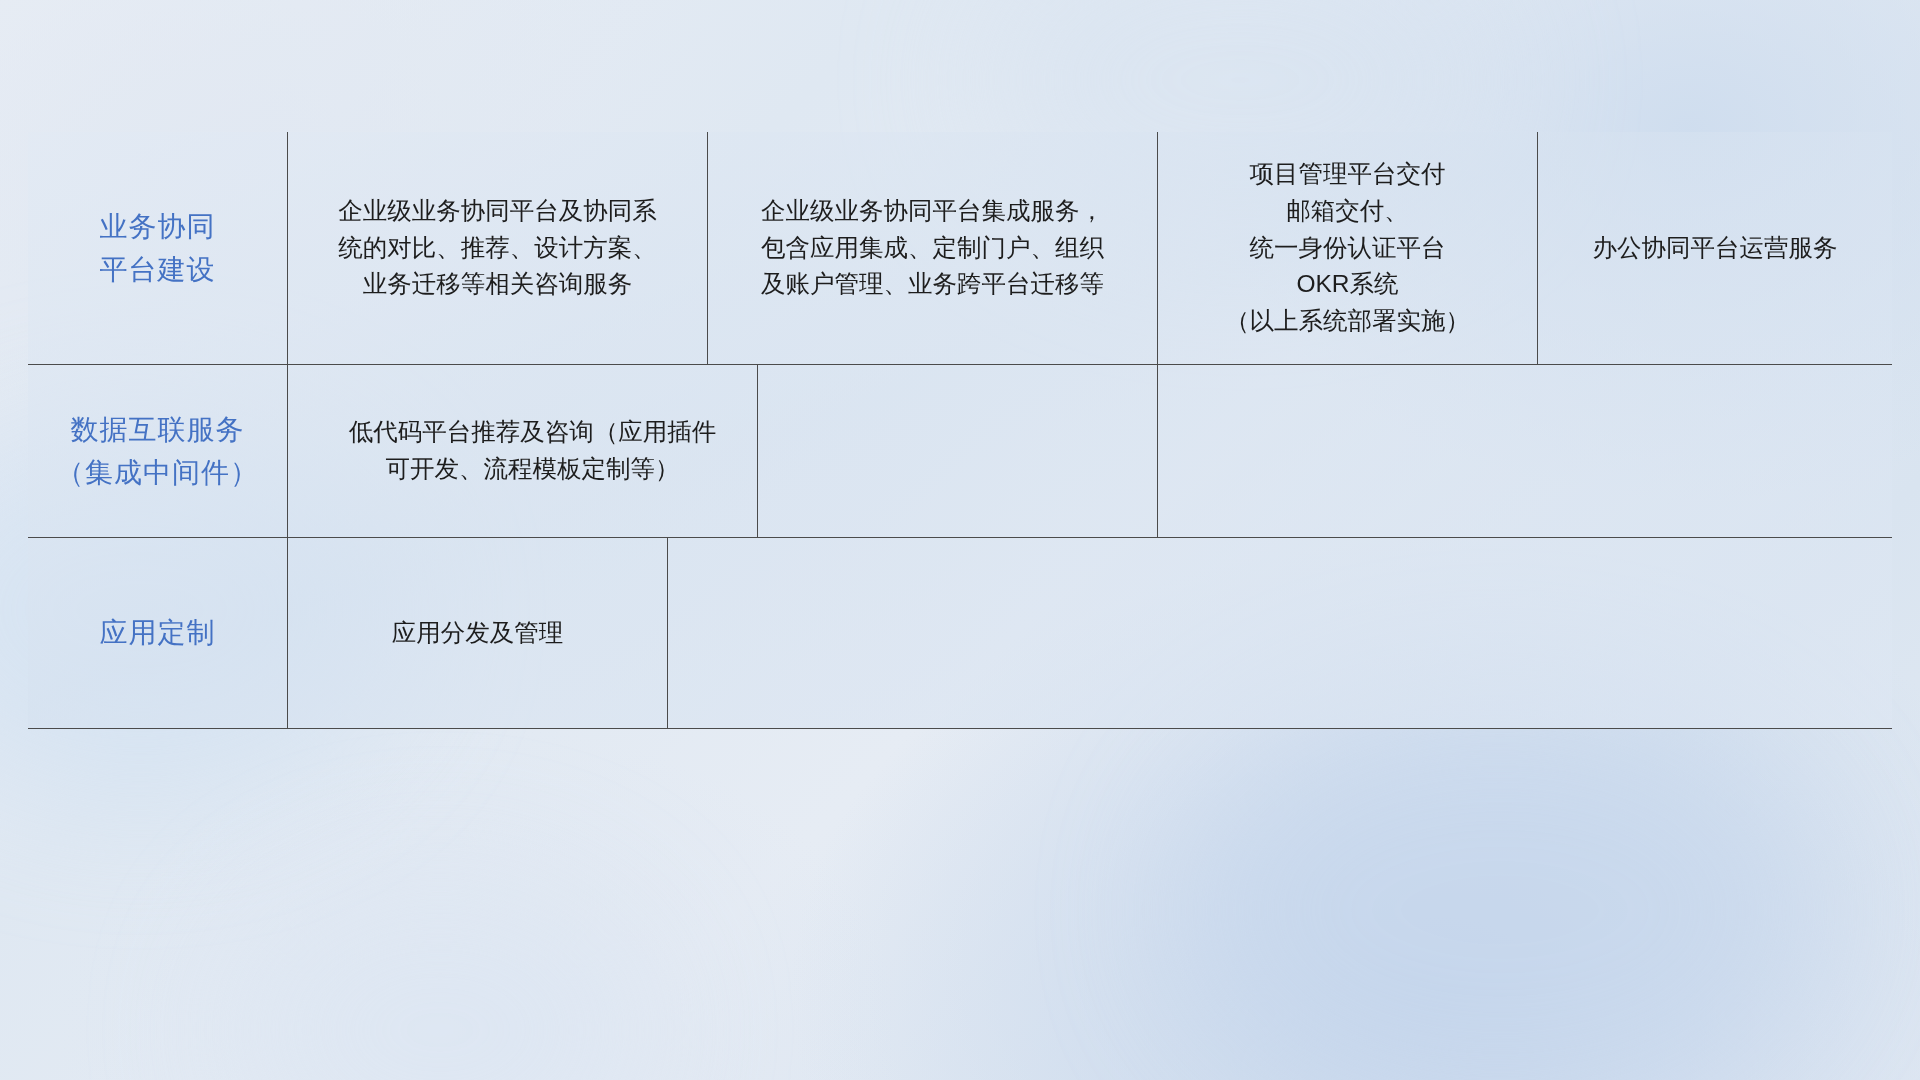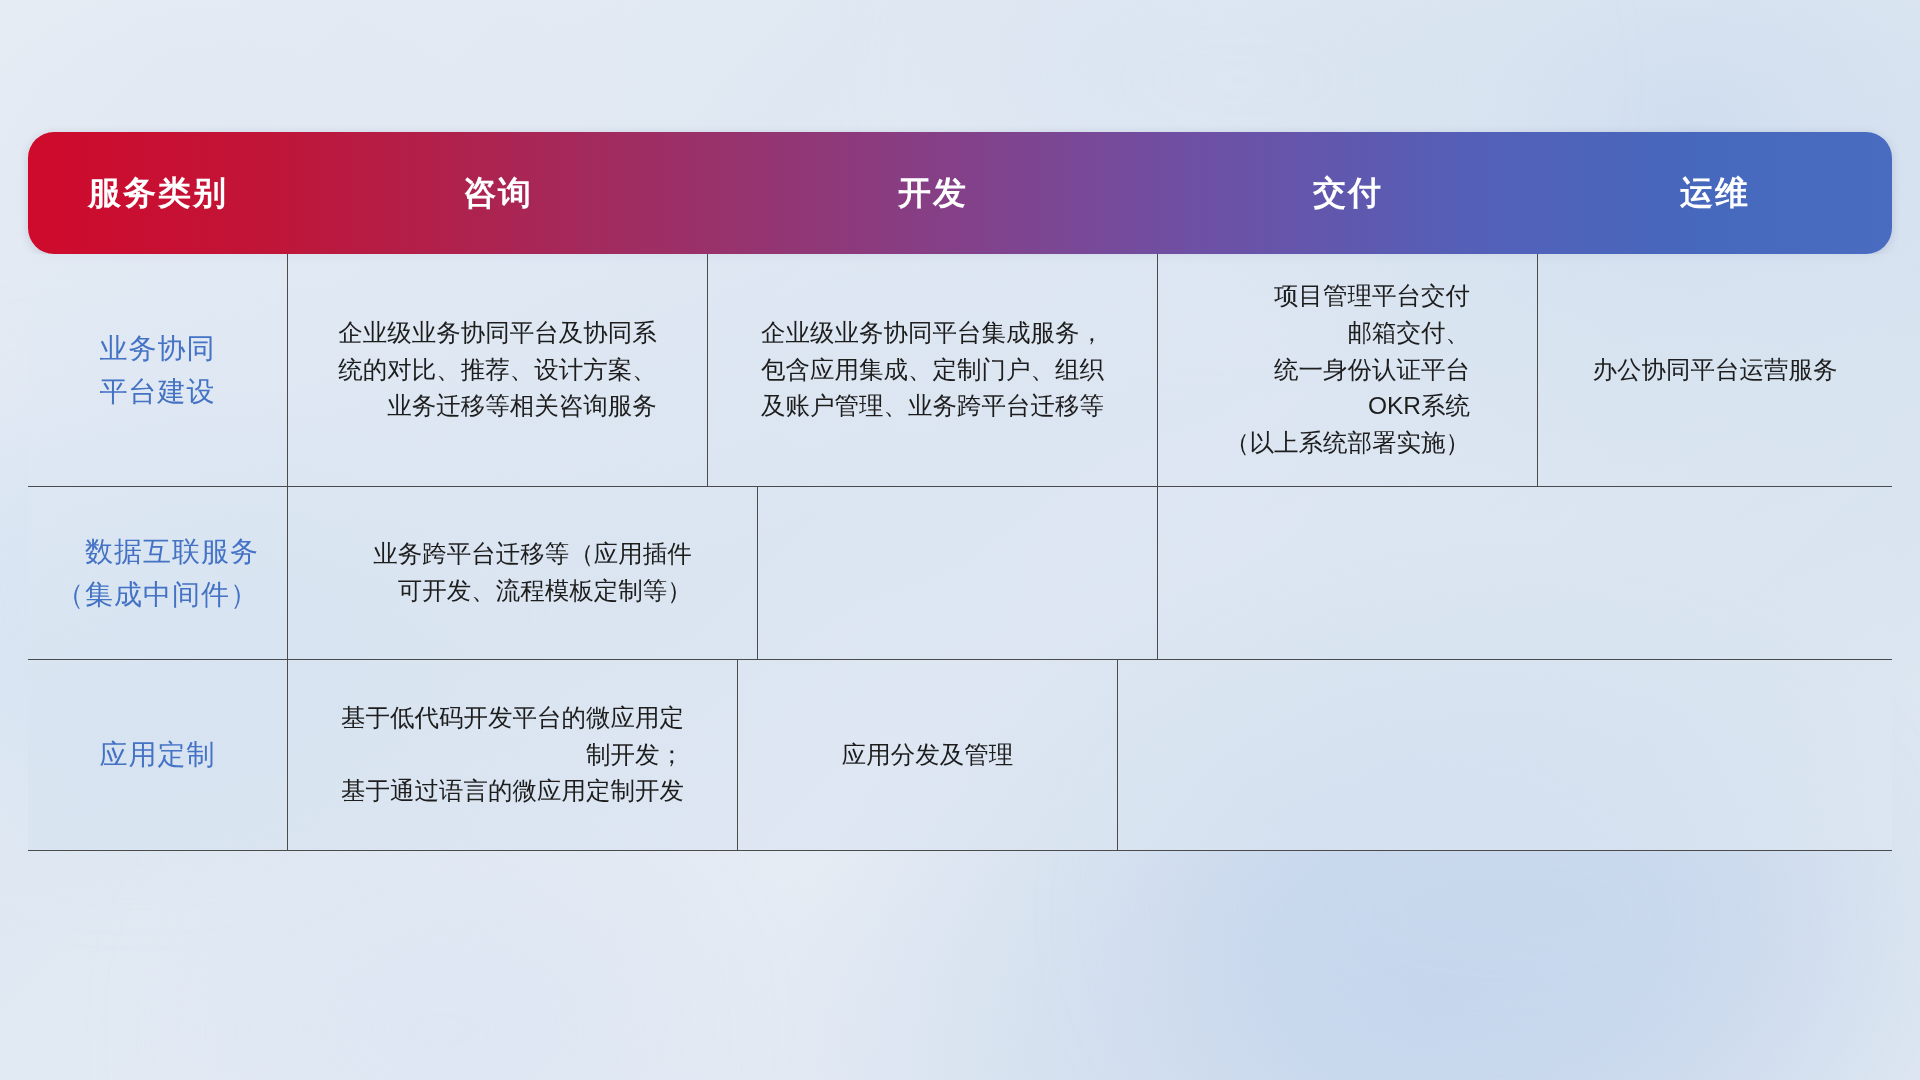--- a/index.html
+++ b/index.html
@@ -81,21 +81,21 @@
   .trow {
     display: flex;
     border-bottom: 1.5px solid #4b4b4b;
   }
   .trow:last-child { border-bottom: 1.5px solid #4b4b4b; }
 
   .td {
     display: flex;
     align-items: center;
     justify-content: center;
-    text-align: right;
+    text-align: center;
     padding: 18px 14px;
     font-size: 24.5px;
     line-height: 1.5;
     color: #1d1d1d;
     box-sizing: border-box;
     border-right: 1.5px solid #4b4b4b;
     white-space: pre-line;
   }
   .td.last { border-right: none; }
 
@@ -116,27 +116,20 @@
 <body>
 
 <div class="page">
   <div class="blob b1"></div>
   <div class="blob b2"></div>
   <div class="blob b3"></div>
   <div class="blob b4"></div>
 
   <div class="table-wrap">
 
-    <div class="thead">
-      <div class="th c0">服务类别</div>
-      <div class="th c1">咨询</div>
-      <div class="th c2">开发</div>
-      <div class="th c3">交付</div>
-      <div class="th c4">运维</div>
-    </div>
 
     <div class="tbody">
 
       <div class="trow r1">
         <div class="td cat c0">业务协同
 平台建设</div>
         <div class="td c1">企业级业务协同平台及协同系
 统的对比、推荐、设计方案、
 业务迁移等相关咨询服务</div>
         <div class="td c2">企业级业务协同平台集成服务，
@@ -146,30 +139,27 @@
 邮箱交付、
 统一身份认证平台
 OKR系统
 （以上系统部署实施）</div>
         <div class="td c4 last">办公协同平台运营服务</div>
       </div>
 
       <div class="trow r2">
         <div class="td cat c0">数据互联服务
 （集成中间件）</div>
-        <div class="td c2">业务跨平台迁移等（应用插件
+        <div class="td c2">低代码平台推荐及咨询（应用插件
 可开发、流程模板定制等）</div>
         <div class="td c3"></div>
         <div class="td c4 last"></div>
       </div>
 
       <div class="trow r3">
         <div class="td cat c0">应用定制</div>
-        <div class="td c2">基于低代码开发平台的微应用定
-制开发；
-基于通过语言的微应用定制开发</div>
         <div class="td c3">应用分发及管理</div>
         <div class="td c4 last"></div>
       </div>
 
     </div>
   </div>
 </div>
 
 </body></html>

